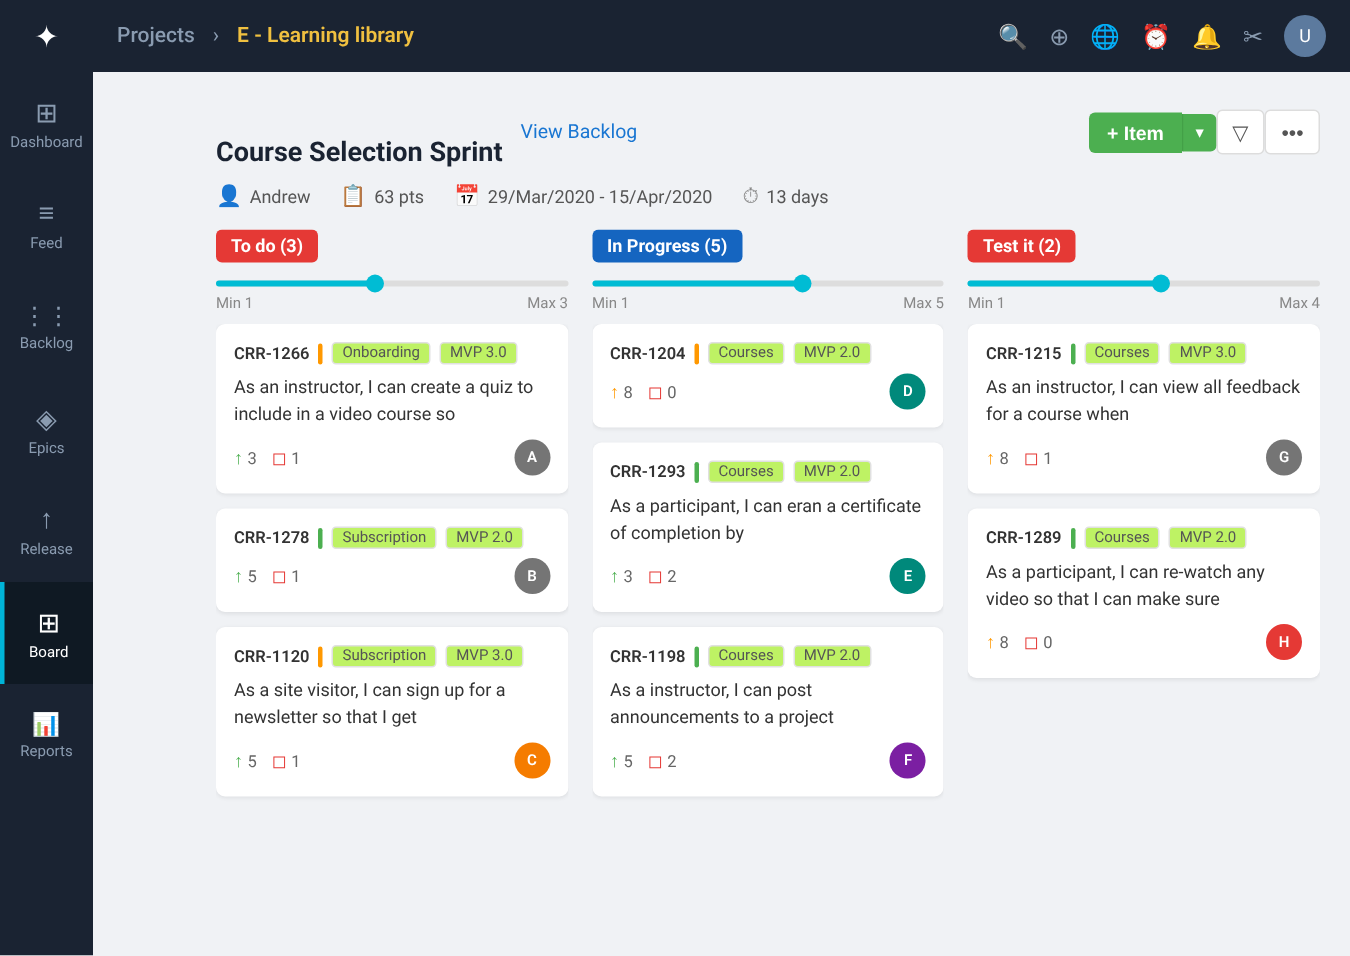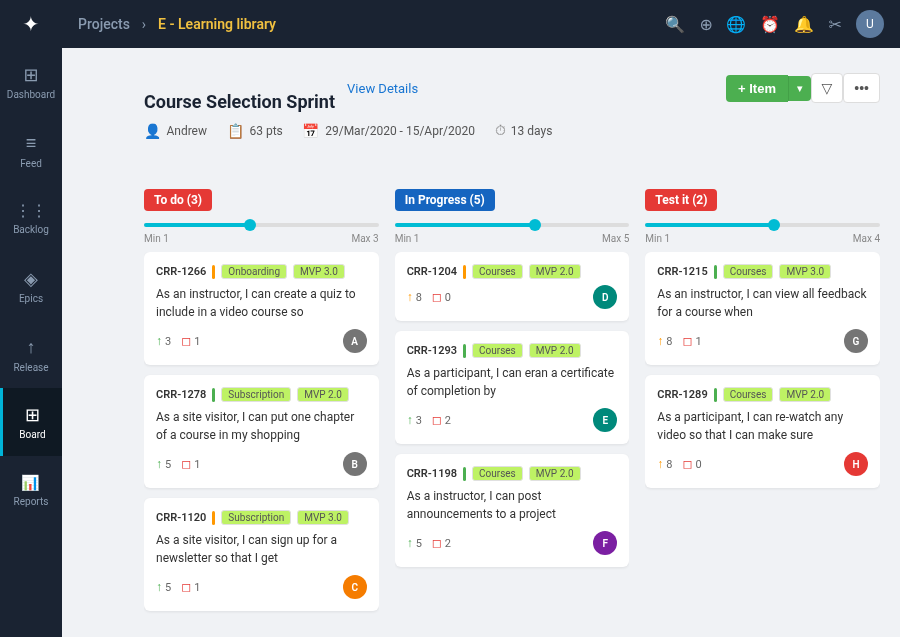--- a/index.html
+++ b/index.html
@@ -188,21 +188,20 @@
       gap: 5px;
     }
     .meta-icon { font-size: 14px; color: #888; }
 
     
     .columns {
       display: flex;
       gap: 16px;
       flex: 1;
       overflow: hidden;
-      margin-top: 36px;
     }
     .column {
       flex: 1;
       display: flex;
       flex-direction: column;
       min-width: 0;
     }
 
     
     .col-header {
@@ -395,21 +394,21 @@
     <span class="topbar-icon">🔔</span>
     <span class="topbar-icon">✂</span>
     <div class="topbar-avatar">U</div>
   </div>
 </div>
 
 <div class="main">
 
   <div class="page-header">
     <span class="page-title">Course Selection Sprint</span>
-    <a class="view-details-link">View Details</a>
+    <a class="view-details-link">View Backlog</a>
     <div class="header-actions">
       <button class="btn-add-item">+ Item</button>
       <button class="btn-add-item-dropdown">▾</button>
       <button class="btn-filter">▽</button>
       <button class="btn-more">•••</button>
     </div>
   </div>
 
   <div class="meta-row">
     <div class="meta-item">
@@ -468,21 +467,20 @@
         <div class="card-avatar avatar-gray">A</div>
       </div>
     </div>
           <div class="card">
       <div class="card-header">
         <span class="card-id">CRR-1278</span>
         <div class="card-divider green"></div>
         <span class="card-tag">Subscription</span>
               <span class="card-tag">MVP 2.0</span>
       </div>
-      <div class="card-body">As a site visitor, I can put one chapter of a course in my shopping</div>
       <div class="card-footer">
         <div class="card-stats">
       <div class="stat">
         <span class="stat-icon green">↑</span>
         <span>5</span>
       </div>
       <div class="stat">
         <span class="stat-icon red">◻</span>
         <span>1</span>
       </div>

